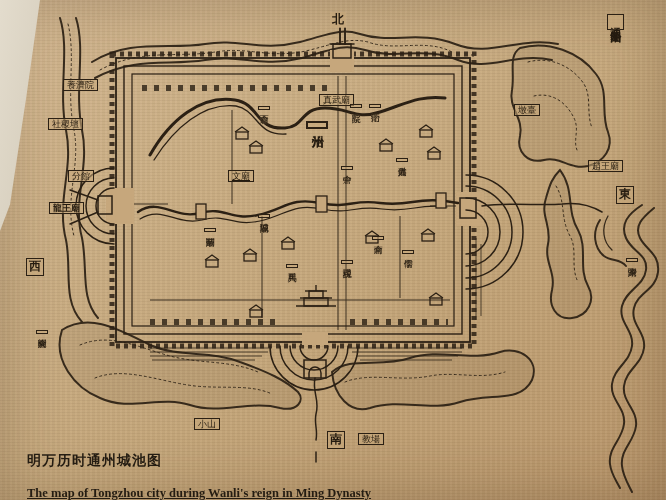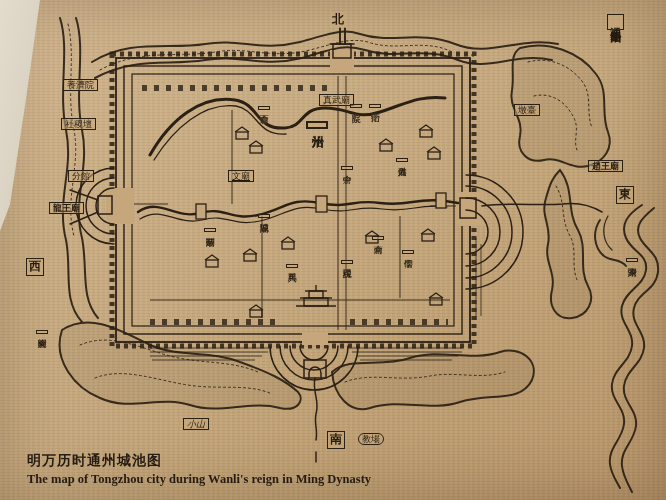--- a/index.html
+++ b/index.html
@@ -27,22 +27,22 @@
   }
   .lbl.box{border:1px solid #2b2014;padding:0 3px;}
   .lbl.v{writing-mode:vertical-rl;text-orientation:upright;padding:1px 0;}
   .lbl.compass{font-size:12px;font-weight:bold;padding:1px 2px;}
   .lbl.big{font-size:12px;font-weight:bold;border-width:2px;padding:2px 2px;
            writing-mode:vertical-rl;text-orientation:upright;}
   .lbl.cartouche{font-size:11px;font-weight:bold;border-width:1.5px;padding:3px 1px;
            writing-mode:vertical-rl;text-orientation:upright;letter-spacing:2px;}
   .caption{position:absolute;left:27px;top:452px;color:#241c12;}
   .caption .cn{font-size:14px;font-weight:bold;letter-spacing:1px;}
-  .caption .en{font-size:12.5px;font-weight:600;margin-top:2px;
-               font-family:"Liberation Serif",serif;}
+  .caption .en{font-size:12.5px;font-weight:600;margin-top:16px;
+               font-family:"Liberation Serif",serif;text-decoration:underline;}
 </style>
 </head>
 <body>
 
 <div class="photo">
   <div class="wall-edge"></div>
 
   <svg width="666" height="500" viewBox="0 0 666 500">
     <defs>
       <g id="house" stroke="#2b2014" stroke-width="1.3" fill="none">
@@ -187,43 +187,43 @@
       <use href="#pagoda" x="296" y="284"></use>
     </g>
   </svg>
 
   <div id="labels">
       <div class="lbl compass" style="left: 330px; top: 12px;">北</div>
       <div class="lbl v box cartouche" style="left: 607px; top: 14px;">通州治圖</div>
       <div class="lbl box compass" style="left: 616px; top: 186px;">東</div>
       <div class="lbl box compass" style="left: 26px; top: 258px;">西</div>
       <div class="lbl box compass" style="left: 327px; top: 431px;">南</div>
-      <div class="lbl box" style="left: 358px; top: 433px; border-radius: 6px;">教場</div>
+      <div class="lbl box" style="left: 358px; top: 433px;">教場</div>
       <div class="lbl box" style="left: 63px; top: 79px;">養濟院</div>
-      <div class="lbl box" style="left: 61px; top: 118px;">社稷壇</div>
+      <div class="lbl box" style="left: 48px; top: 118px;">社稷壇</div>
       <div class="lbl box" style="left: 68px; top: 170px;">分館</div>
       <div class="lbl box" style="left: 49px; top: 202px; font-weight: bold;">龍王廟</div>
       <div class="lbl v box" style="left: 36px; top: 330px;">糧倉園</div>
-      <div class="lbl box" style="left: 183px; top: 418px; font-style: italic;">小山</div>
+      <div class="lbl box" style="left: 194px; top: 418px;">小山</div>
       <div class="lbl box" style="left: 299px; top: 94px; margin-left: 20px;">真武廟</div>
       <div class="lbl v box big" style="left: 306px; top: 121px;">州治</div>
       <div class="lbl v box" style="left: 350px; top: 104px;">察院</div>
       <div class="lbl v box" style="left: 369px; top: 104px;">衛治</div>
       <div class="lbl v box" style="left: 258px; top: 106px;">西倉</div>
       <div class="lbl v box" style="left: 341px; top: 166px;">中倉</div>
       <div class="lbl v box" style="left: 396px; top: 158px;">兵備道</div>
       <div class="lbl v box" style="left: 372px; top: 236px;">南倉</div>
       <div class="lbl v box" style="left: 402px; top: 250px;">儒學</div>
       <div class="lbl box" style="left: 228px; top: 170px; text-decoration: underline;">文廟</div>
       <div class="lbl v box" style="left: 258px; top: 214px;">城隍廟</div>
       <div class="lbl v box" style="left: 204px; top: 228px;">關帝廟</div>
       <div class="lbl v box" style="left: 286px; top: 264px;">兵馬司</div>
       <div class="lbl v box" style="left: 341px; top: 260px;">税課司</div>
       <div class="lbl box" style="left: 514px; top: 104px;">墩臺</div>
-      <div class="lbl box" style="left: 588px; top: 160px; font-weight: bold;">趙王廟</div>
+      <div class="lbl box" style="left: 588px; top: 160px;">趙王廟</div>
       <div class="lbl v box" style="left: 626px; top: 258px;">張家灣</div>
     </div>
 
   <div class="caption">
     <div class="cn">明万历时通州城池图</div>
     <div class="en">The map of Tongzhou city during Wanli's reign in Ming Dynasty</div>
   </div>
 </div>
 
 </body></html>

